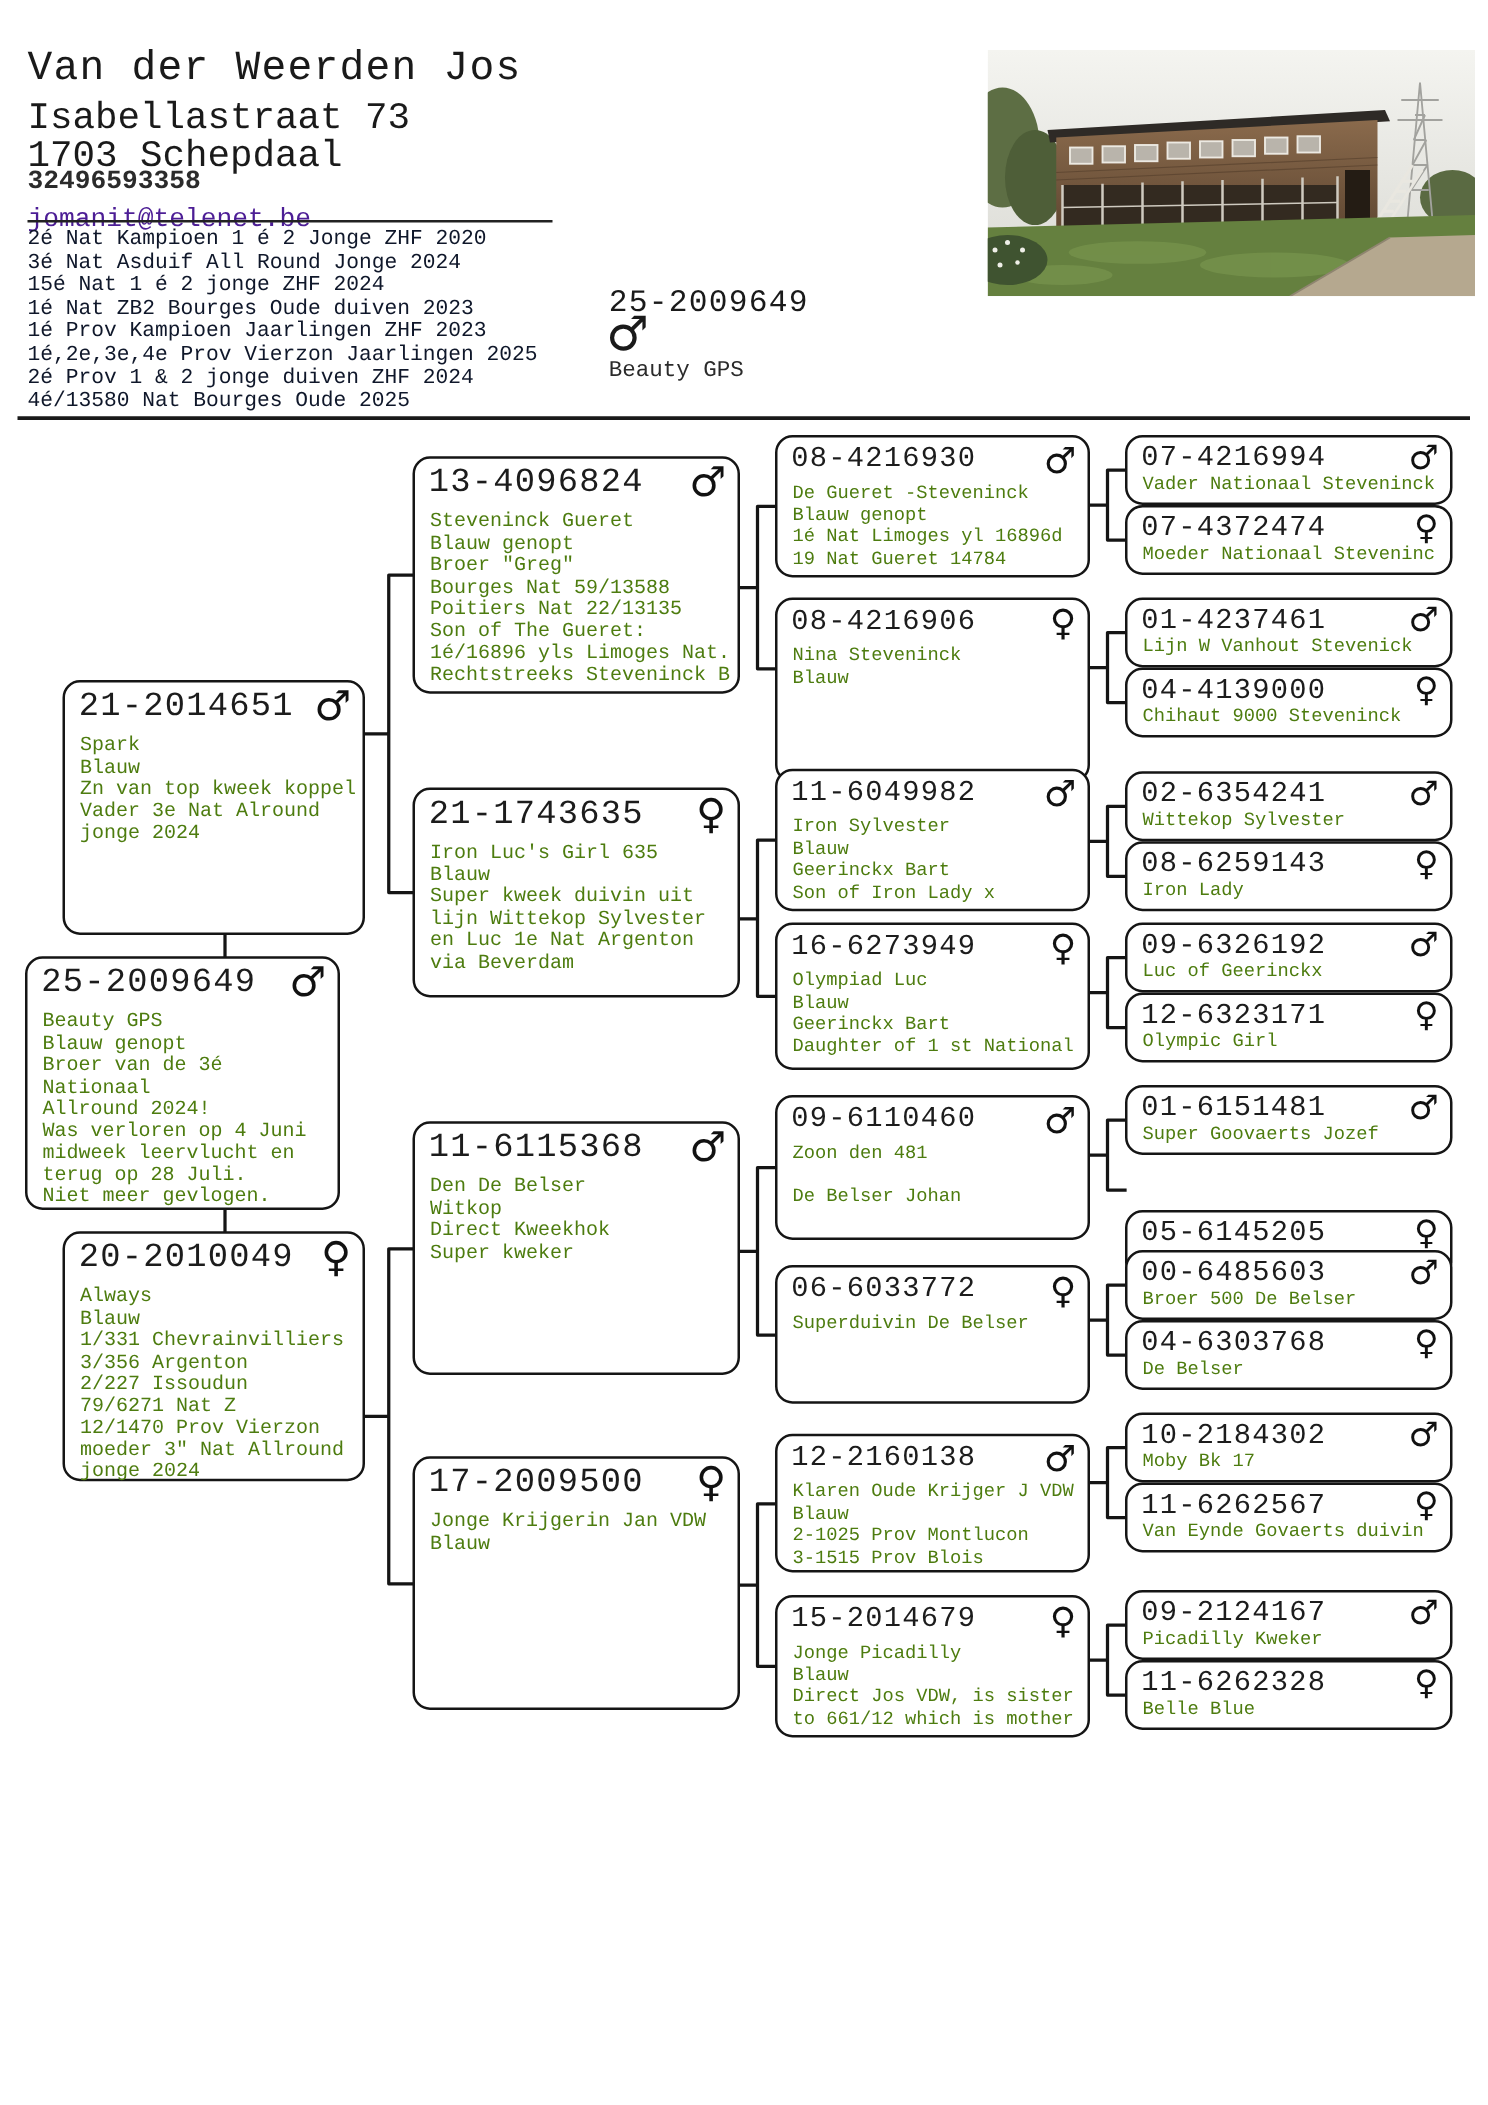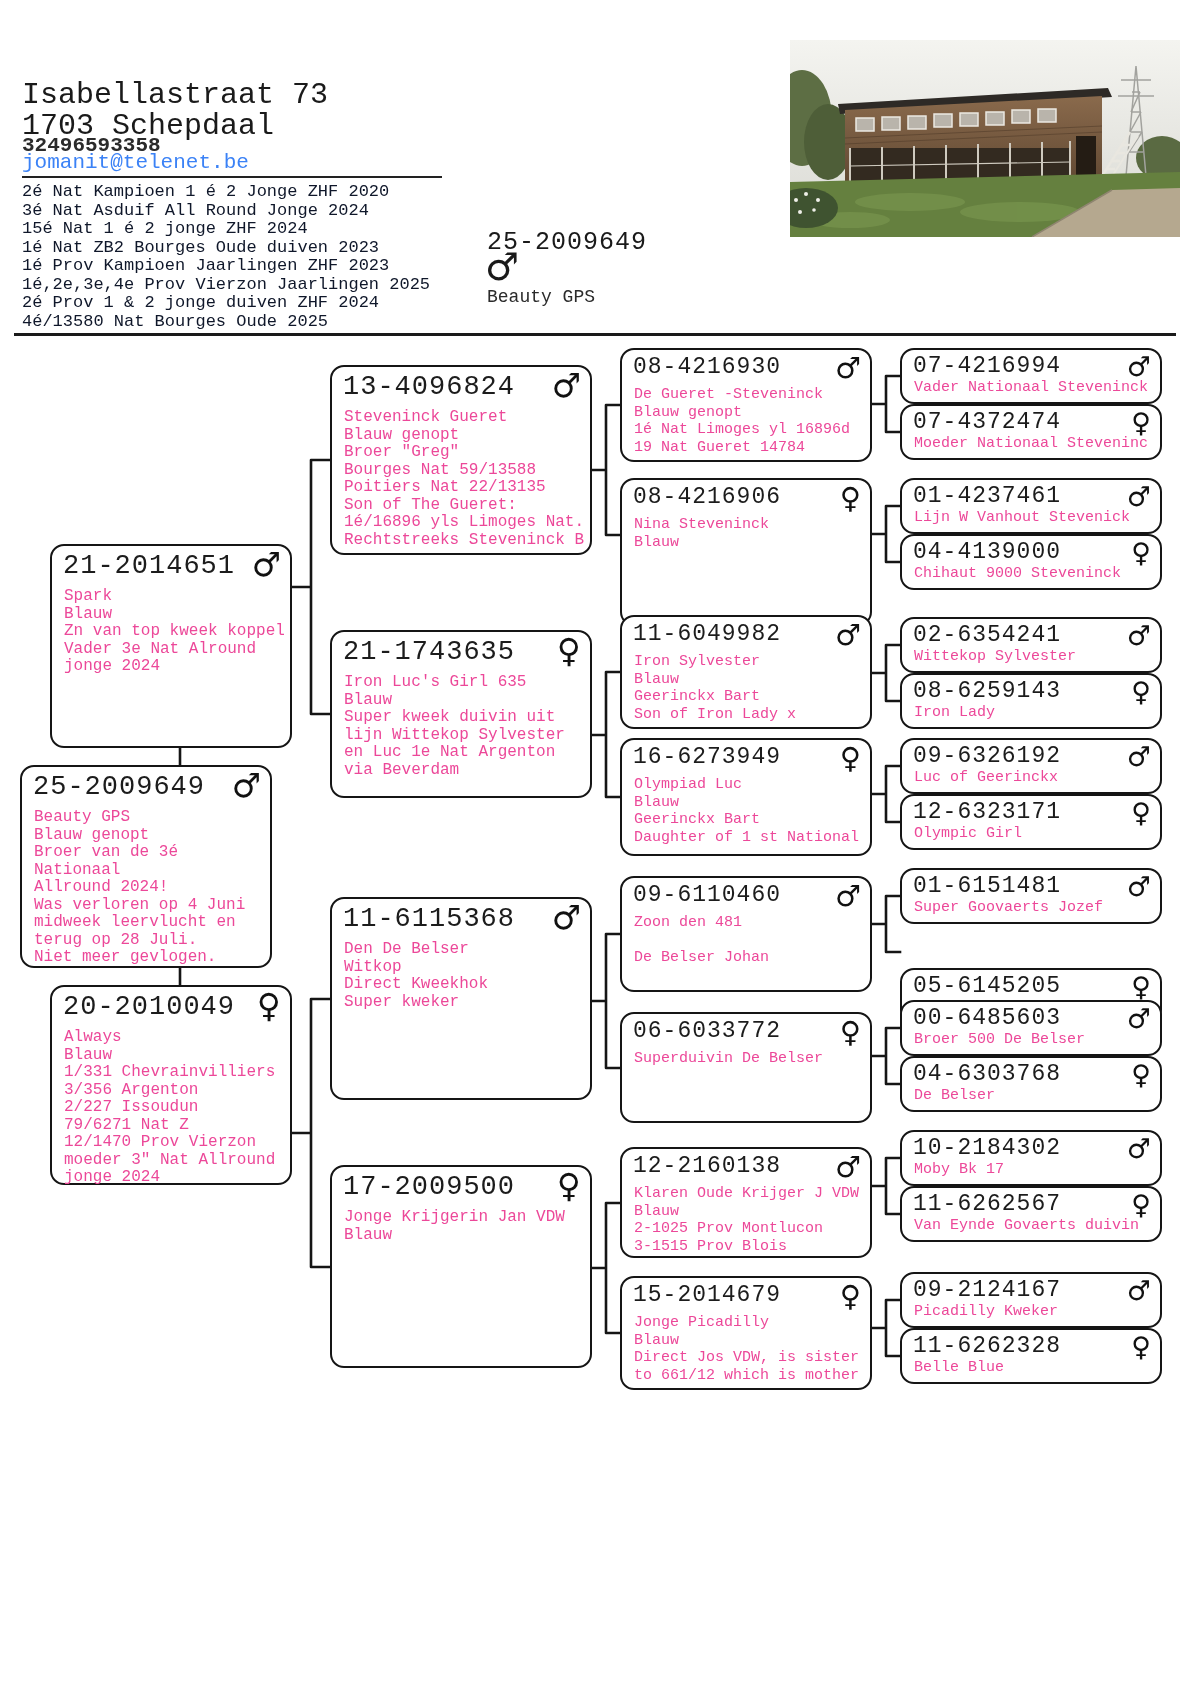--- a/index.html
+++ b/index.html
@@ -5,52 +5,53 @@
   html,body{margin:0;padding:0;background:#ffffff;}
   .page{
     position:relative;width:1190px;height:1684px;background:#ffffff;overflow:hidden;
     font-family:"Liberation Mono","DejaVu Sans Mono",monospace;color:#1a1a1a;
   }
   
   .h-name{position:absolute;left:22px;top:36px;font-size:33px;letter-spacing:1px;white-space:nowrap;}
   .h-street{position:absolute;left:22px;top:78px;font-size:30px;white-space:nowrap;}
   .h-city{position:absolute;left:22px;top:109px;font-size:30px;white-space:nowrap;}
   .h-phone{position:absolute;left:22px;top:134px;font-size:21px;color:#2b2b2b;font-weight:bold;}
-  .h-email{position:absolute;left:22px;top:151px;font-size:21px;color:#3b82f6;}
+  .h-email{position:absolute;left:22px;top:165px;font-size:21px;color:#4c1d95;}
   .email-line{position:absolute;left:22px;top:176px;width:420px;border-top:2.5px solid #222;}
   .achv{position:absolute;left:22px;top:183px;font-size:17px;line-height:18.5px;color:#0f172a;}
   .rule{position:absolute;left:14px;top:333px;width:1162px;border-top:3px solid #1a1a1a;}
   
   .t-ring{position:absolute;left:487px;top:228px;font-size:25px;letter-spacing:1px;}
   .t-sex{position:absolute;left:485px;top:248px;font-size:38px;font-weight:700;line-height:1;
          font-family:"DejaVu Sans",sans-serif;}
   .t-name{position:absolute;left:487px;top:287px;font-size:18px;color:#2b2b2b;}
   
   .photo{position:absolute;left:790px;top:40px;width:390px;height:197px;overflow:hidden;}
   
   .connectors{position:absolute;left:0;top:0;z-index:1;}
   .box{position:absolute;background:#fff;border:2.6px solid #151515;border-radius:14px;
        box-sizing:border-box;z-index:2;}
   .ring{position:absolute;left:11px;top:5px;font-size:27px;letter-spacing:1px;color:#1c1c1c;white-space:nowrap;}
   .sex{position:absolute;right:9px;top:2px;font-size:33px;font-weight:700;color:#111;line-height:1;
        font-family:"DejaVu Sans",sans-serif;}
   .body{position:absolute;left:12px;top:42px;right:4px;font-size:16px;line-height:17.5px;
-        color:#ec4899;white-space:pre-line;}
+        color:#4d7c0f;white-space:pre-line;}
   .box.small .ring{font-size:23px;top:4px;}
   .box.small .sex{font-size:29px;top:4px;}
   .box.small .body{top:36px;font-size:15px;line-height:17.5px;}
   .box.tiny .ring{font-size:23px;top:3px;text-align:right;}
   .box.tiny .sex{font-size:27px;top:3px;}
   .box.tiny .body{top:30px;font-size:15px;line-height:16px;}
 </style>
 </head>
 <body>
 
 <div class="page">
 
+  <div class="h-name">Van der Weerden Jos</div>
   <div class="h-street">Isabellastraat 73</div>
   <div class="h-city">1703 Schepdaal</div>
   <div class="h-phone">32496593358</div>
   <div class="h-email">jomanit@telenet.be</div>
   <div class="email-line"></div>
   <div class="achv">
     <div>2é Nat Kampioen 1 é 2 Jonge ZHF 2020</div>
     <div>3é Nat Asduif All Round Jonge 2024</div>
     <div>15é Nat 1 é 2 jonge ZHF 2024</div>
     <div>1é Nat ZB2 Bourges Oude duiven 2023</div>

